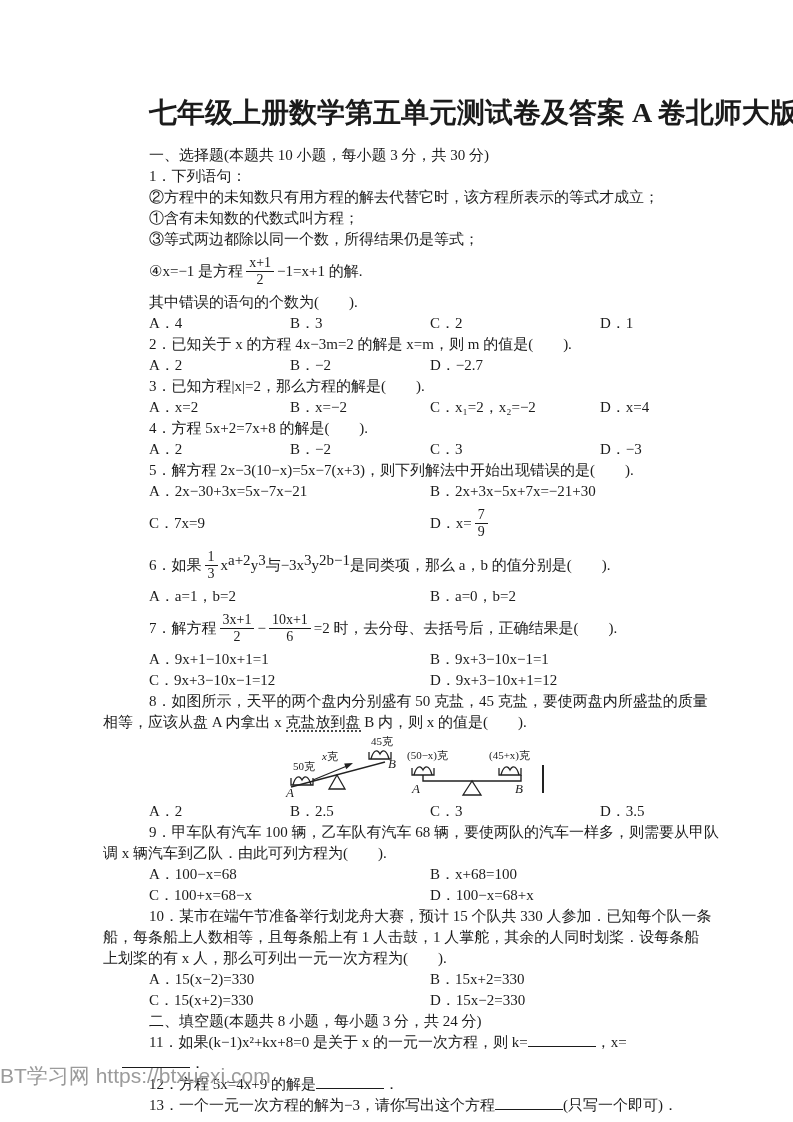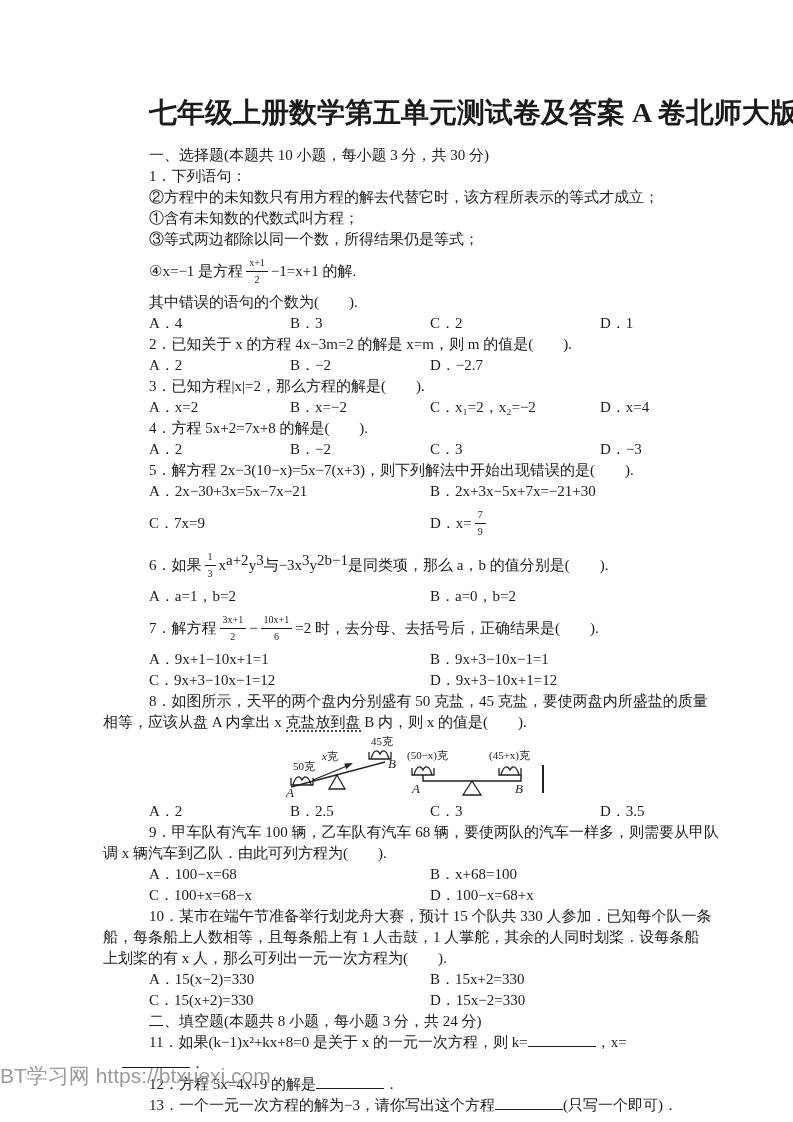--- a/index.html
+++ b/index.html
@@ -7,21 +7,21 @@
        font-family:"Liberation Serif","DejaVu Serif",serif;font-size:15px;color:#1b1b1b;}
   .content{position:absolute;left:103px;top:94px;width:600px;}
   .title{font-size:28px;font-weight:bold;margin-left:46px;margin-bottom:13px;white-space:nowrap;}
   .line{line-height:21px;white-space:nowrap;}
   .ind{padding-left:46px;}
   .opt4{display:grid;grid-template-columns:141px 140px 170px auto;padding-left:46px;line-height:21px;}
   .opt2{display:grid;grid-template-columns:281px auto;padding-left:46px;line-height:21px;}
   .tallrow{height:42px;align-items:center;}
   .tallrow > span{display:flex;align-items:center;}
   .fline{display:flex;align-items:center;padding-left:46px;height:42px;white-space:nowrap;}
-  .frac{display:inline-flex;flex-direction:column;align-items:center;margin:0 3px;line-height:16px;font-size:10px;}
+  .frac{display:inline-flex;flex-direction:column;align-items:center;margin:0 3px;line-height:16px;font-size:14px;}
   .frac .num{border-bottom:1px solid #1b1b1b;padding:0 3px;}
   .exp{font-size:15px;position:relative;top:-5px;}
   .dotted{border-bottom:2px dotted #4a4a4a;}
   .blank{display:inline-block;width:68px;border-bottom:1px solid #1b1b1b;height:13px;}
   .diagram{margin-left:182px;margin-top:2px;margin-bottom:2px;height:64px;}
   .footer{position:absolute;top:1062px;left:0;width:790px;text-align:left;
     font-family:"Liberation Sans","DejaVu Sans",sans-serif;font-size:21px;color:#9b9b9b;}
   svg text{font-family:"Liberation Serif","DejaVu Serif",serif;fill:#1b1b1b;stroke:none;}
   svg .it{font-style:italic;}
 </style>

